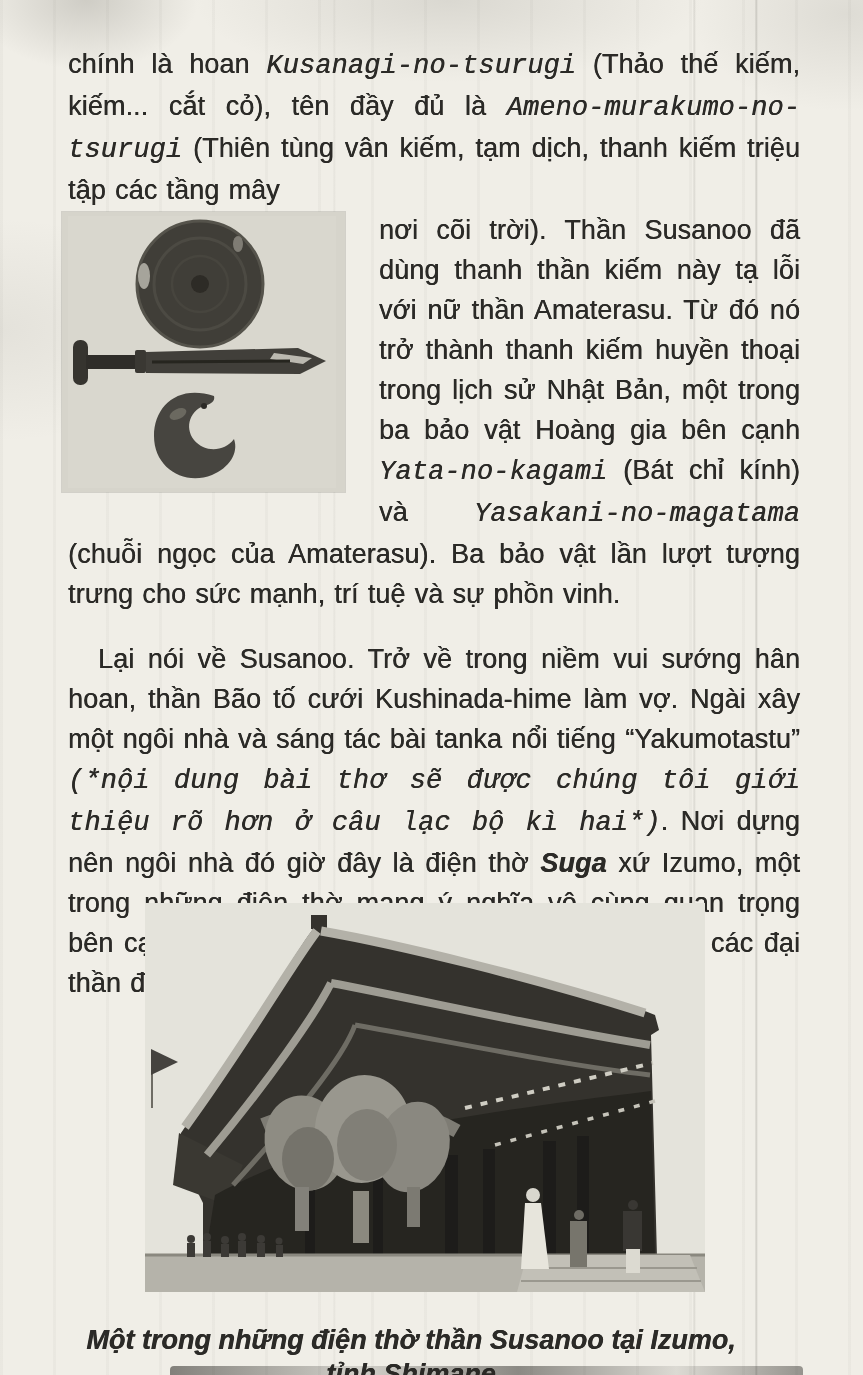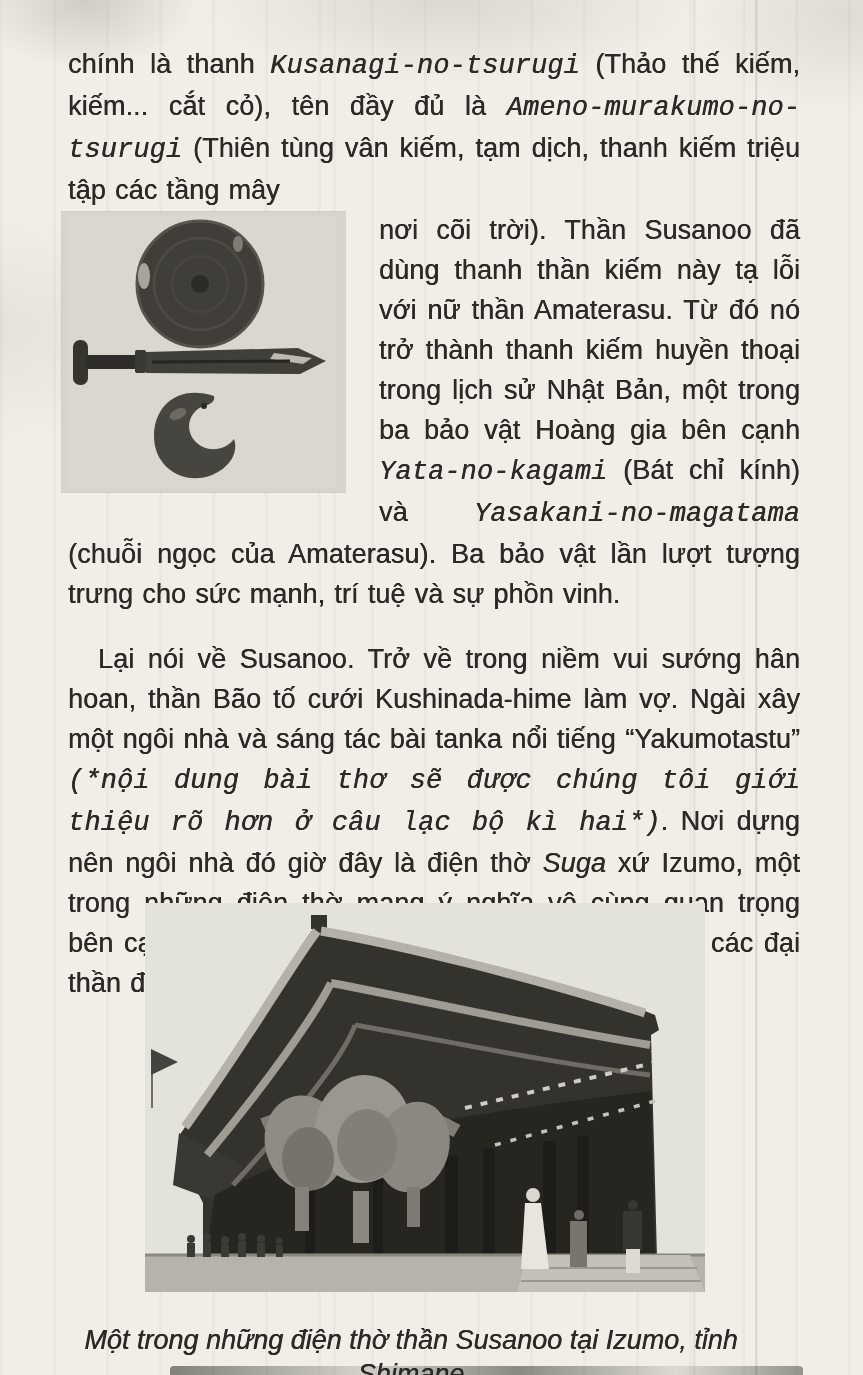--- a/index.html
+++ b/index.html
@@ -29,21 +29,21 @@
   .content{padding:44px 63px 0 68px;}
   .para{
     margin:0;
     font-size:27px;line-height:40px;
     text-align:justify;
     letter-spacing:.1px;
     word-spacing:1.5px;
     text-shadow:.35px 0 0 currentColor; 
   }
   .seg-italic{font-style:italic;font-family:Liberation Mono, monospace;}
-  .seg-bold-italic{font-weight:400;font-style:italic;}
+  .seg-bold-italic{font-weight:700;font-style:italic;}
   .p2{margin-top:25px;text-indent:30px;}
   .regalia-figure{
     float:left;
     width:283px;height:280px;
     margin:2px 34px 40px -6px;
     background:#d6d4cb;
     box-shadow:0 0 0 1px rgba(120,118,110,.25), inset 0 0 26px rgba(110,108,100,.28);
   }
   .regalia-figure svg{display:block;width:100%;height:100%;}
   .shrine-figure{
@@ -58,21 +58,21 @@
     text-align:center;
     text-shadow:.35px 0 0 currentColor;
   }
 </style>
 </head>
 <body>
 
 <div class="page">
   <div class="content">
 
-    <p class="para"><span class="seg">chính là thanh </span><span class="seg seg-italic">Kusanagi-no-tsurugi</span><span class="seg"> (Thảo thế kiếm, kiếm... cắt cỏ), tên đầy đủ là </span><span class="seg seg-italic">Ameno-murakumo-no-tsurugi</span><span class="seg"> (Thiên tùng vân kiếm, tạm dịch, thanh kiếm triệu tập các tầng mây</span></p>
+    <p class="para"><span class="seg">chính là hoan </span><span class="seg seg-italic">Kusanagi-no-tsurugi</span><span class="seg"> (Thảo thế kiếm, kiếm... cắt cỏ), tên đầy đủ là </span><span class="seg seg-italic">Ameno-murakumo-no-tsurugi</span><span class="seg"> (Thiên tùng vân kiếm, tạm dịch, thanh kiếm triệu tập các tầng mây</span></p>
 
     <div class="para">
       <figure class="regalia-figure">
         <svg viewBox="0 0 283 280" aria-hidden="true">
           <rect x="0" y="0" width="283" height="280" fill="#d6d4cb"></rect>
           <rect x="6" y="4" width="268" height="272" fill="#dcdad1" opacity="0.5"></rect>
 
           <g>
             <circle cx="138" cy="72" r="63" fill="#403e38"></circle>
             <circle cx="138" cy="72" r="63" fill="none" stroke="#55534b" stroke-width="3"></circle>

